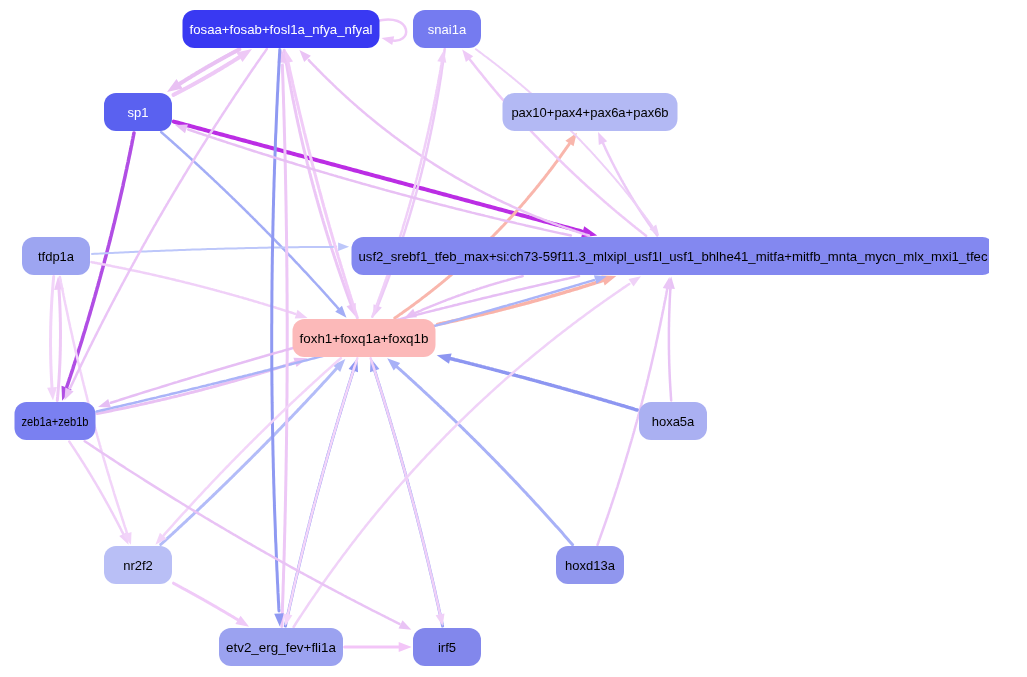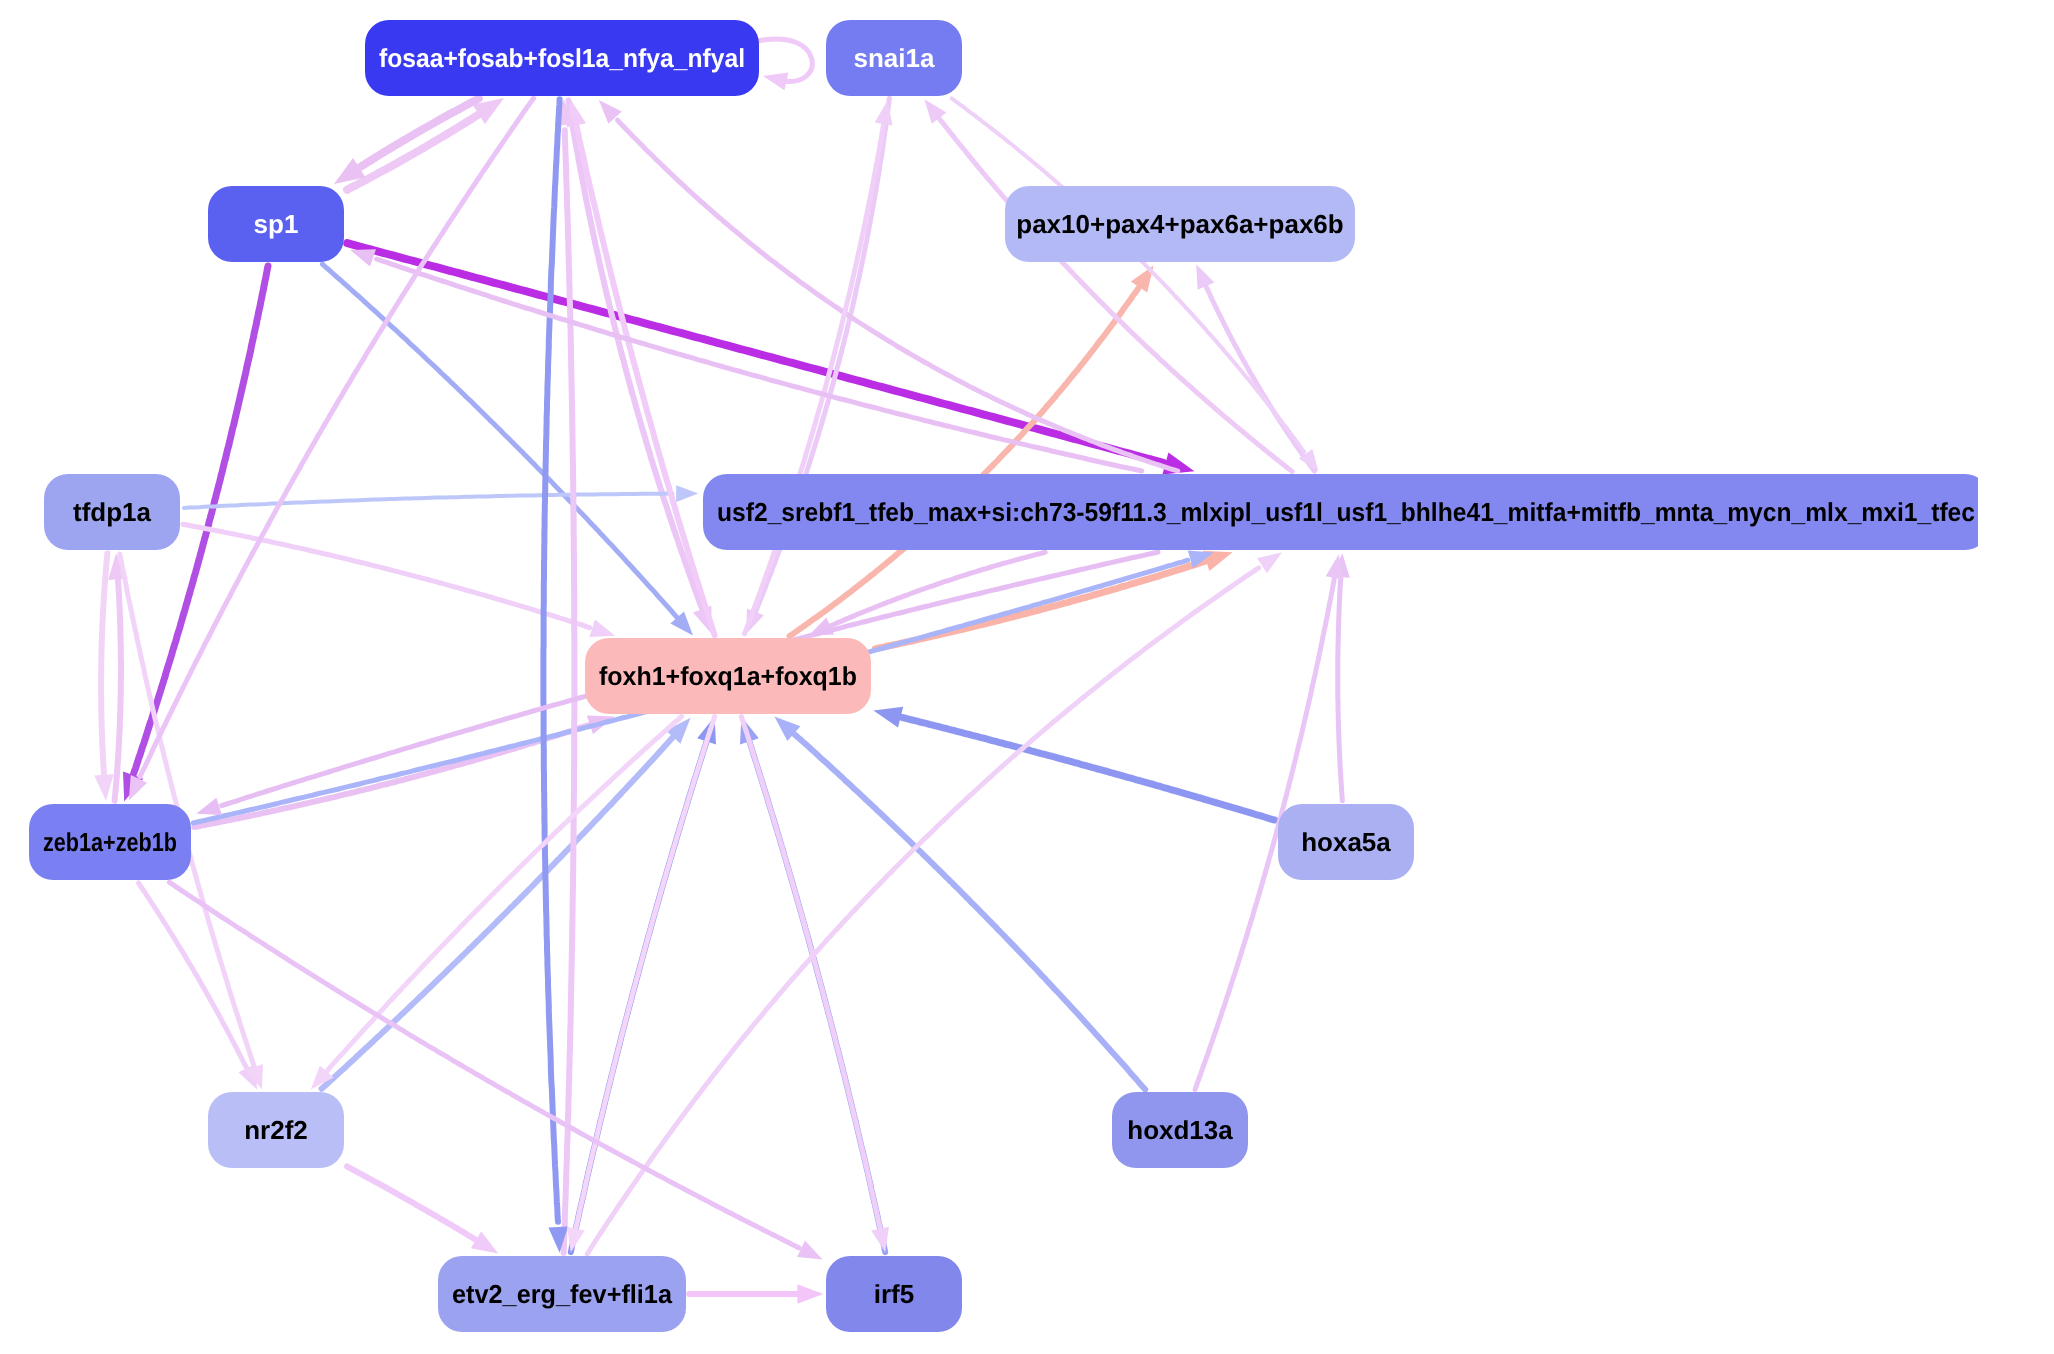--- a/index.html
+++ b/index.html
@@ -7,21 +7,20 @@
     padding: 0;
     background: #ffffff;
     font-family: "Liberation Sans", sans-serif;
   }
   #stage {
     position: relative;
     width: 989px;
     height: 677px;
     background: #ffffff;
     overflow: hidden;
-    font-weight: bold;
   }
   svg { display: block; }
   .node-rect { stroke: none; }
   .node-label {
     font-family: "Liberation Sans", sans-serif;
     font-size: 13px;
     pointer-events: none;
   }
   .edge-path { fill: none; stroke-linecap: round; }
 </style>

